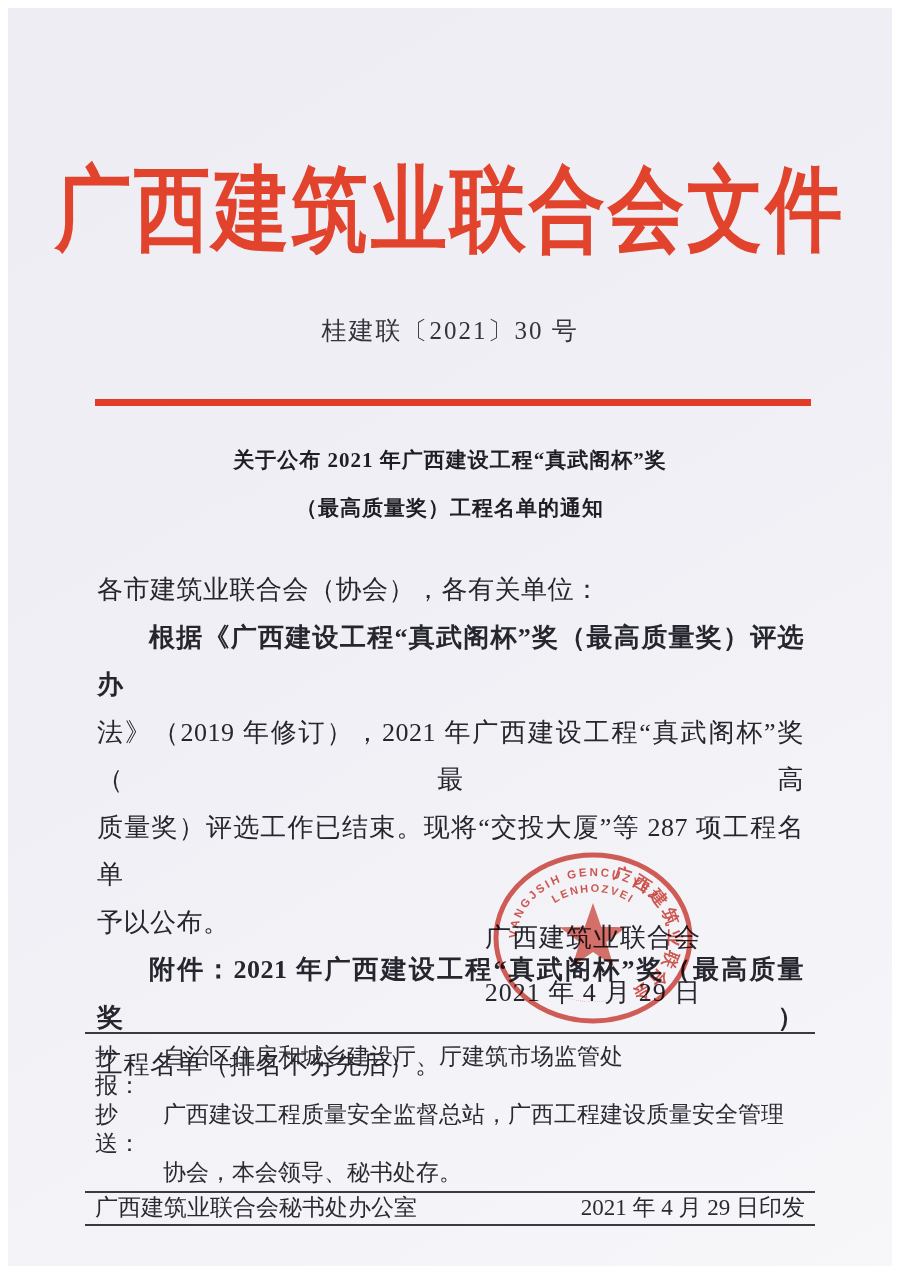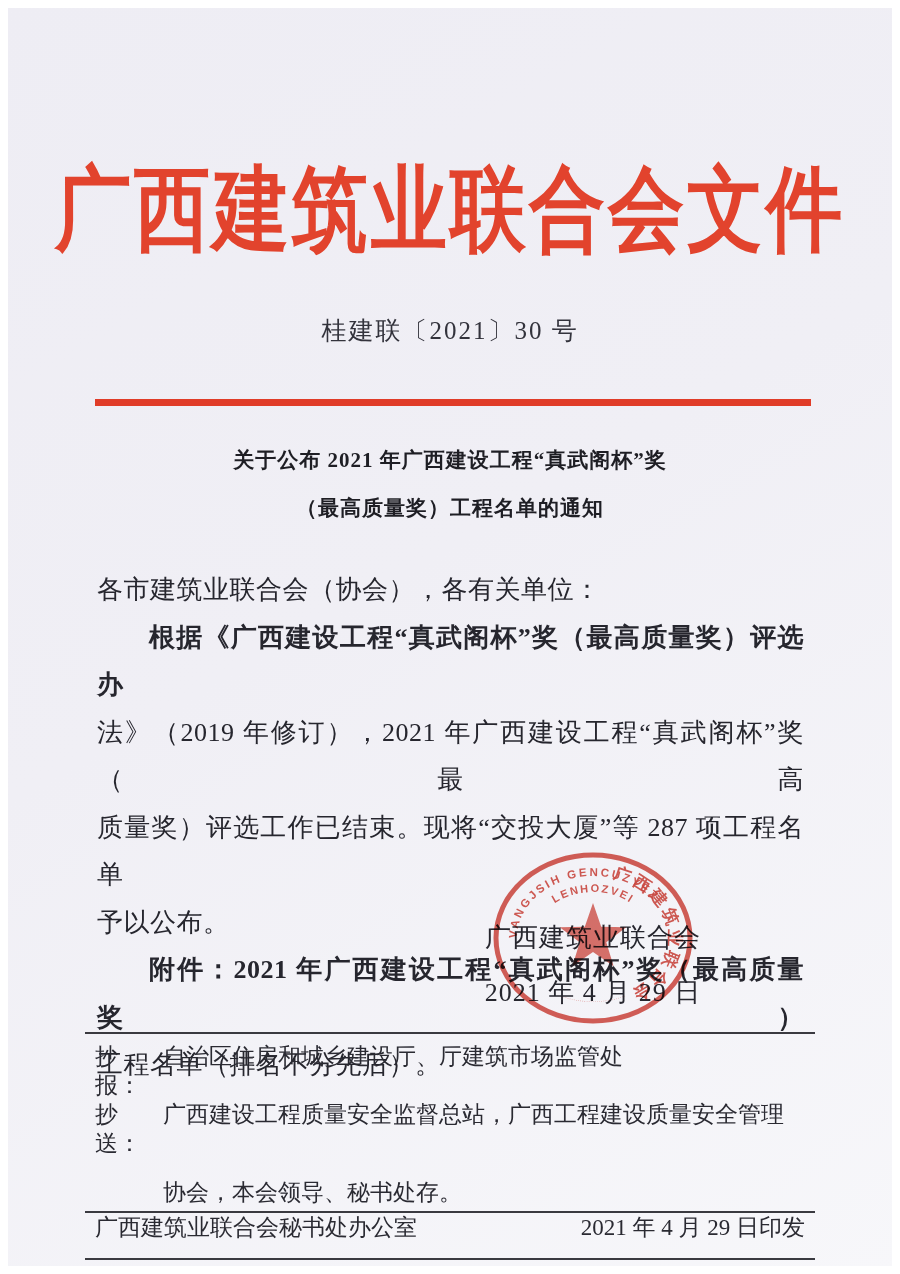--- a/index.html
+++ b/index.html
@@ -52,24 +52,24 @@
     z-index:5;mix-blend-mode:multiply;opacity:0.92;
   }
   .footer{
     position:absolute;left:85px;top:1032px;width:730px;
     font-size:23px;color:#2a2a32;
   }
   .footer .rule{height:0;border-top:2px solid #3a3a40;}
   .cc-block{padding:8px 0 4px 10px;line-height:29px;}
   .cc-row{display:flex;}
   .cc-label{flex:0 0 68px;}
-  .cc-cont{padding-left:68px;margin-top:20px;}
+  .cc-cont{padding-left:68px;}
   .issuer-row{
     display:flex;justify-content:space-between;align-items:flex-start;
-    padding:2px 10px 17px 10px;line-height:26px;
+    padding:2px 10px 3px 10px;line-height:26px;
   }
 </style>
 </head>
 <body>
 
 <div class="scan">
 
   <div class="letterhead">广西建筑业联合会文件</div>
 
   <div class="doc-number">桂建联〔2021〕30 号</div>

